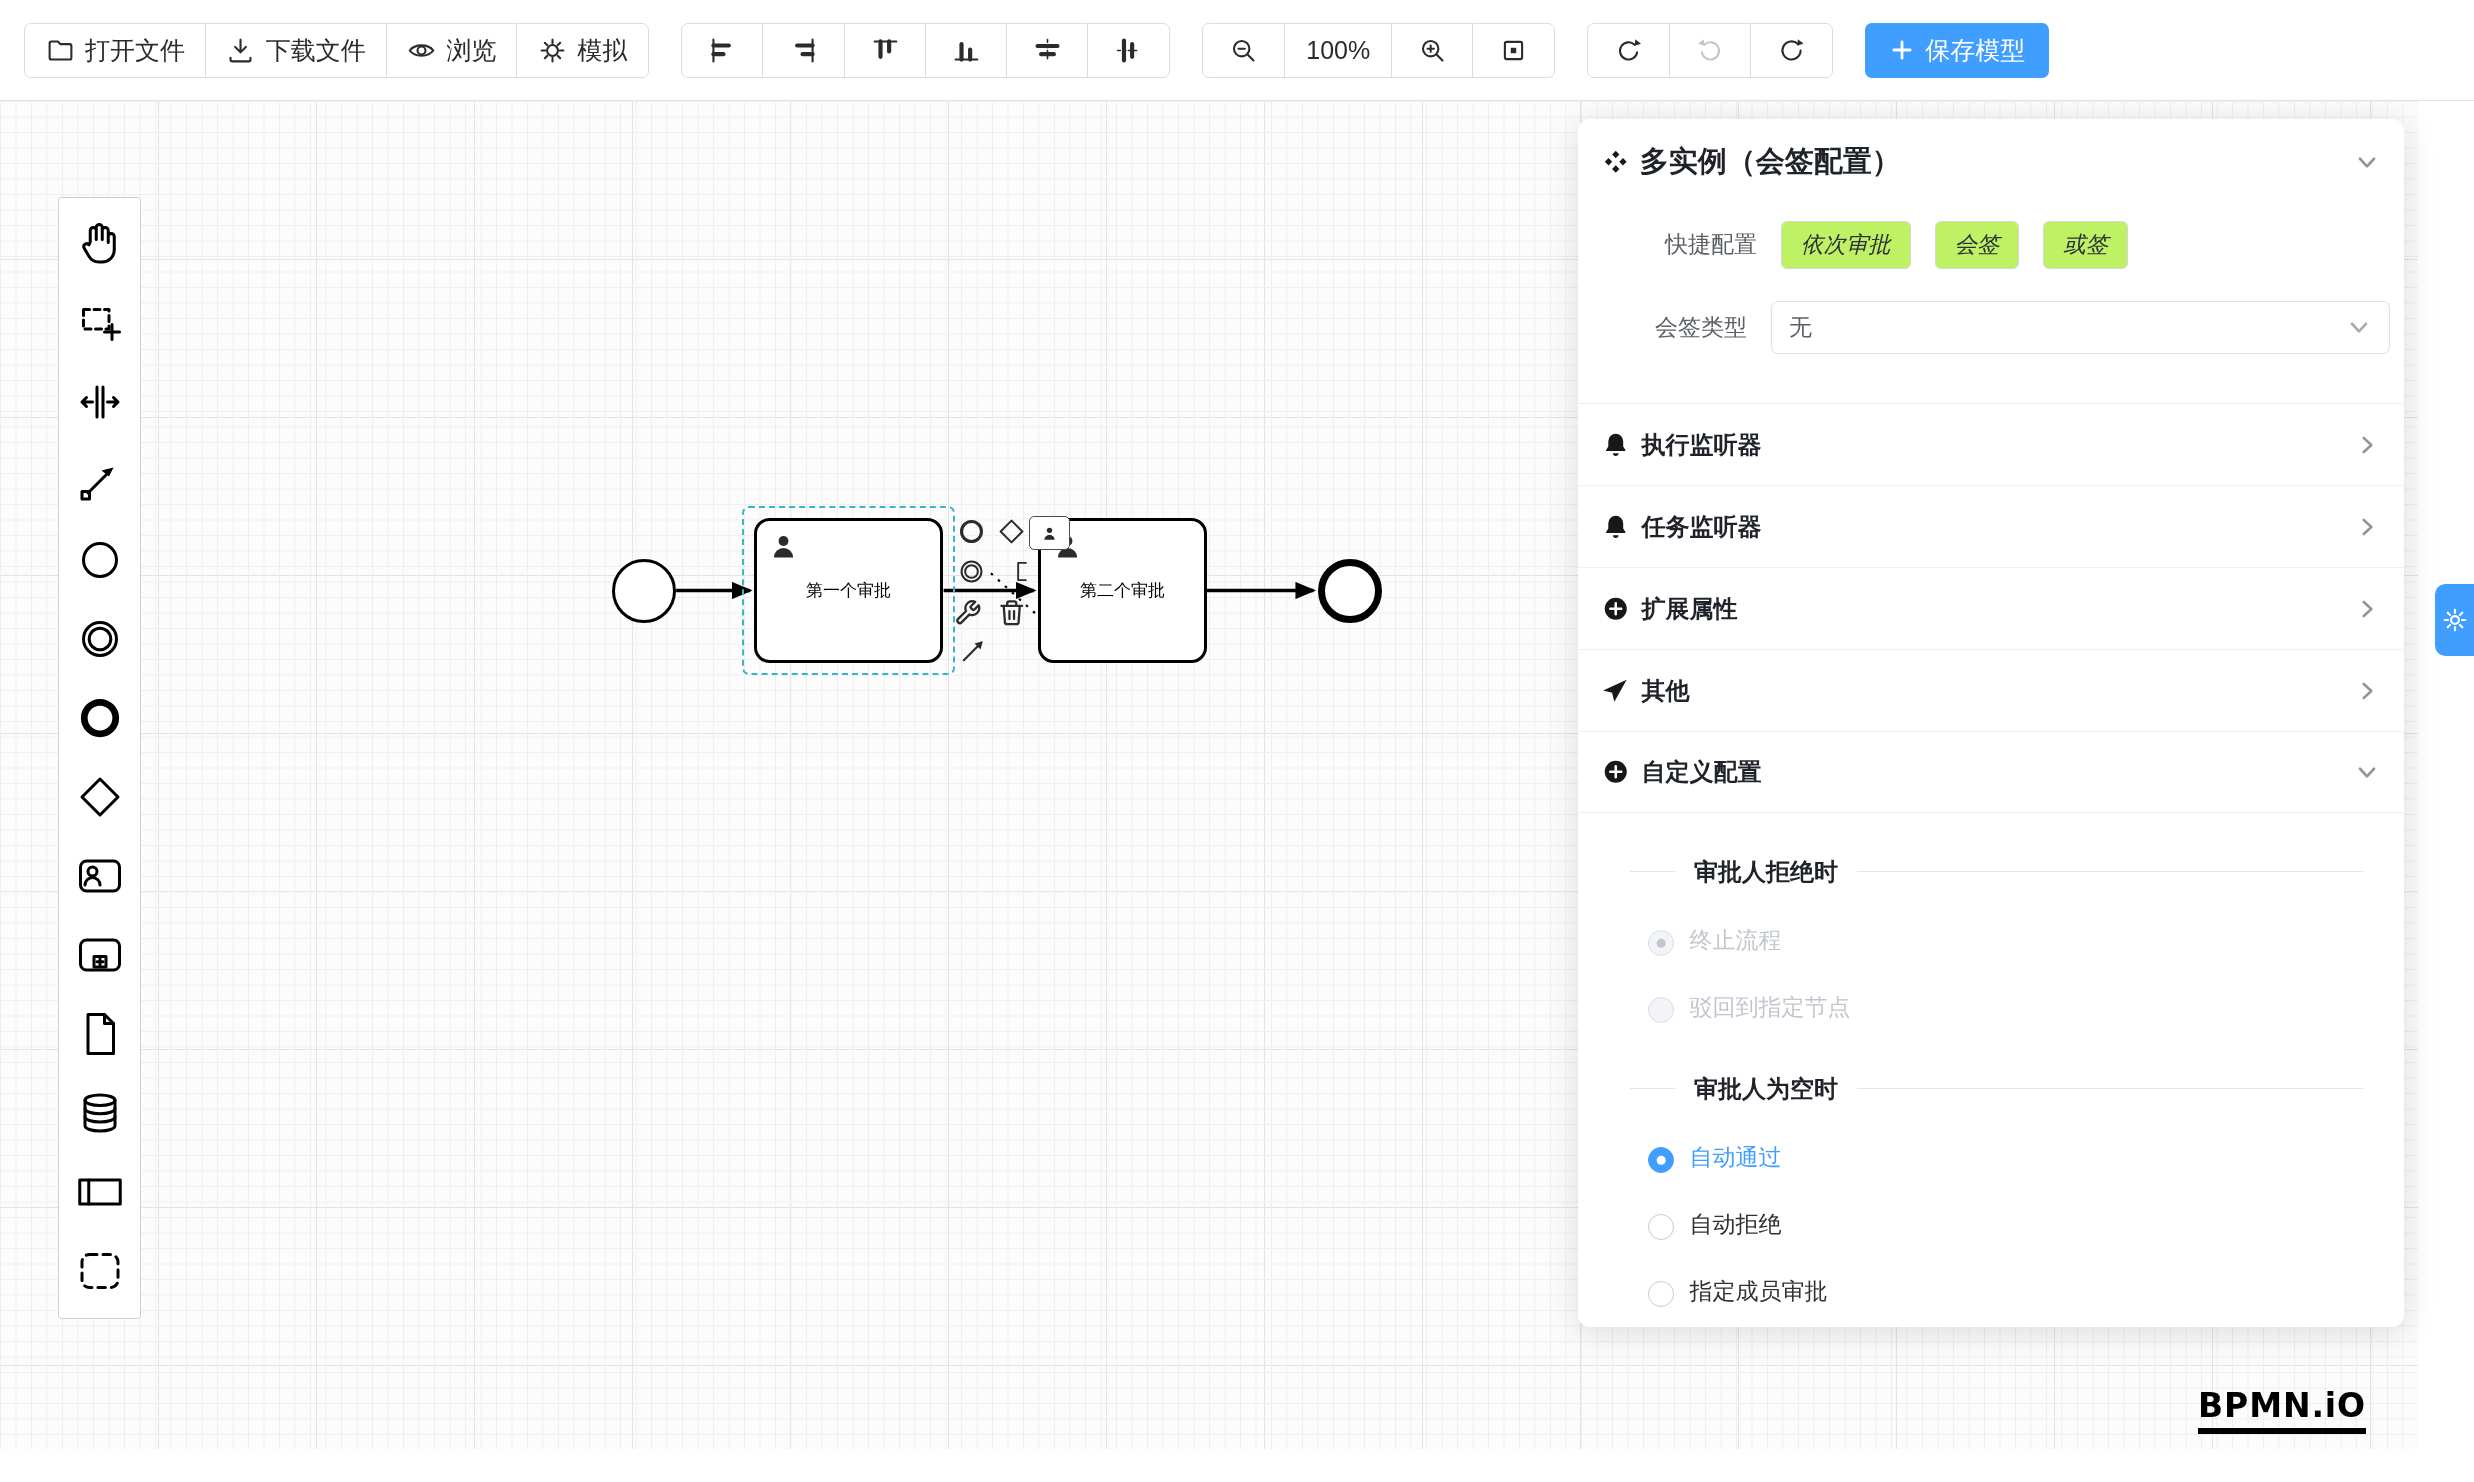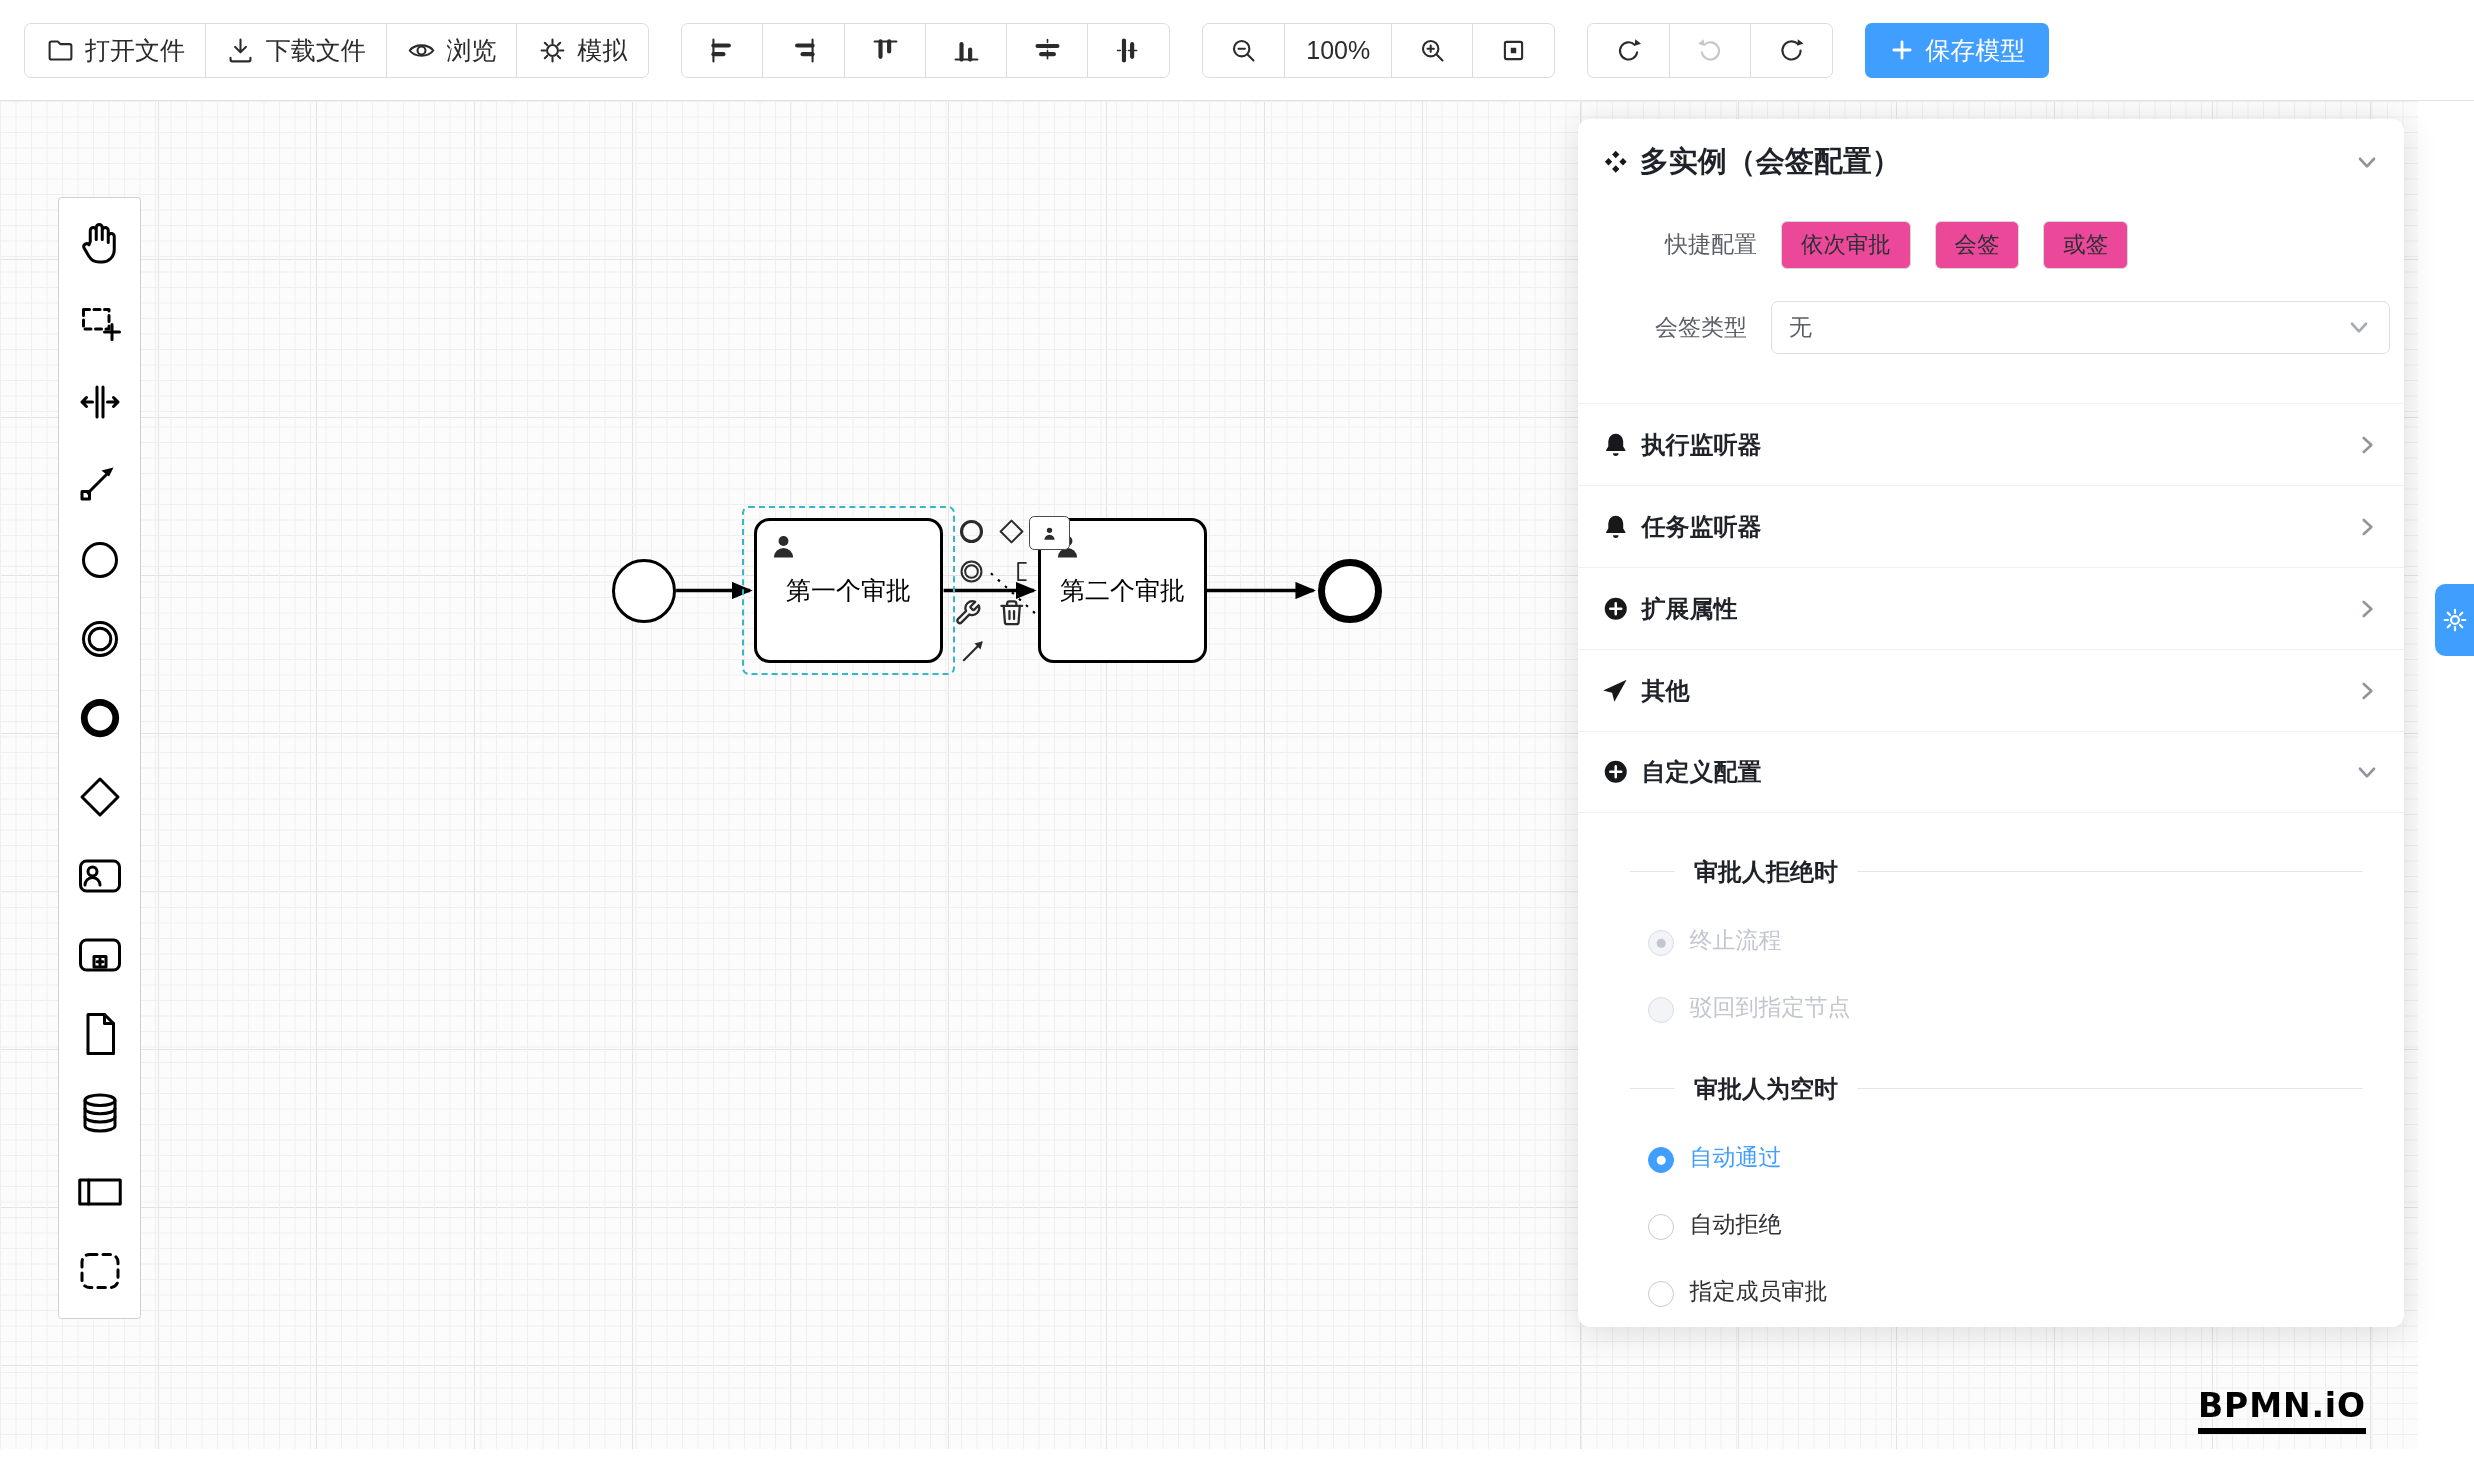--- a/index.html
+++ b/index.html
@@ -38,21 +38,21 @@
 
   
   .flows { position:absolute; inset:0; width:2418px; height:1348px; pointer-events:none; }
 
   
   .shape { position:absolute; background:#fff; }
   .event { border-radius:50%; }
   .start-event { left:612px; top:458px; width:64px; height:64px; border:3.4px solid #000; }
   .end-event { left:1318px; top:458px; width:64px; height:64px; border:7.7px solid #000; }
   .task { border:3.4px solid #000; border-radius:15.5px; display:flex; align-items:center; justify-content:center;
-    font-size:25px; color:#000; cursor:pointer; }
+    font-size:17px; color:#000; cursor:pointer; }
   .task-1 { left:754px; top:417px; width:189px; height:145px; }
   .task-2 { left:1038px; top:417px; width:169px; height:145px; }
   .person-icon { position:absolute; left:10.3px; top:8.6px; width:33px; height:33px; }
   .selection-outline { position:absolute; left:742px; top:405px; width:213px; height:169px;
     border:2.6px dashed var(--selection,#35b6c9); border-radius:6.9px; pointer-events:none; z-index:6; }
 
   
   .cp { position:absolute; display:flex; align-items:center; justify-content:center; cursor:pointer; z-index:8; }
   .cp svg { stroke:#2b2b2b; fill:none; stroke-width:2.2; stroke-linecap:round; stroke-linejoin:round; }
   .cp-badge { width:41px; height:34px; background:#fff; border:1.7px solid #4a4a4a; border-radius:5.2px; }
@@ -62,22 +62,22 @@
     font-family:"DejaVu Sans","Liberation Sans",sans-serif; }
 
   
   .props { position:absolute; left:1578px; top:119px; width:826px; height:1208px; background:#fff;
     border-radius:12px; box-shadow:0 5.2px 34px rgba(0,0,0,.13); z-index:30; overflow:hidden; }
   .p-header { height:86px; display:flex; align-items:center; padding:0 24px; cursor:pointer; }
   .p-title { font-size:29px; font-weight:700; color:#1f2329; margin-left:10.3px; flex:1; }
   .chev { width:26px; height:26px; flex:none; }
   .row-label { width:155px; text-align:right; font-size:23px; color:#5c6066; flex:none; }
   .quick-row { height:79px; display:flex; align-items:center; padding:0 24px; gap:24px; }
-  .q-btn { height:48px; padding:0 19px; border:1.7px solid #d4d7dc; border-radius:6px; background:#ec4899;
-    font-size:22.4px; color:#2b2f36; cursor:pointer; }
+  .q-btn { height:48px; padding:0 19px; border:1.7px solid #d4d7dc; border-radius:6px; background:#bef264;
+    font-size:22.4px; color:#2b2f36; cursor:pointer;font-style:italic; }
   .sign-row { height:86px; display:flex; align-items:center; padding:0 14px; gap:24px; margin-bottom:33px; }
   .select { flex:1; height:53px; border:1.7px solid #dcdfe6; border-radius:6.9px; display:flex; align-items:center;
     padding:0 17px; font-size:23px; color:#5c6066; background:#fff; cursor:pointer; }
   .select .chev { margin-left:auto; }
   .section { height:82px; border-top:1.7px solid #eef0f3; display:flex; align-items:center; padding:0 24px; cursor:pointer; }
   .section.expanded { border-bottom:1.7px solid #eef0f3; }
   .s-ico { width:27.5px; height:27.5px; flex:none; }
   .s-label { font-size:24px; font-weight:700; color:#1f2329; margin-left:12px; flex:1; }
   .div-title { display:flex; align-items:center; margin:43px 41px 0 52px; height:31px; }
   .div-title .ln { height:1.7px; background:#e3e6ea; }

